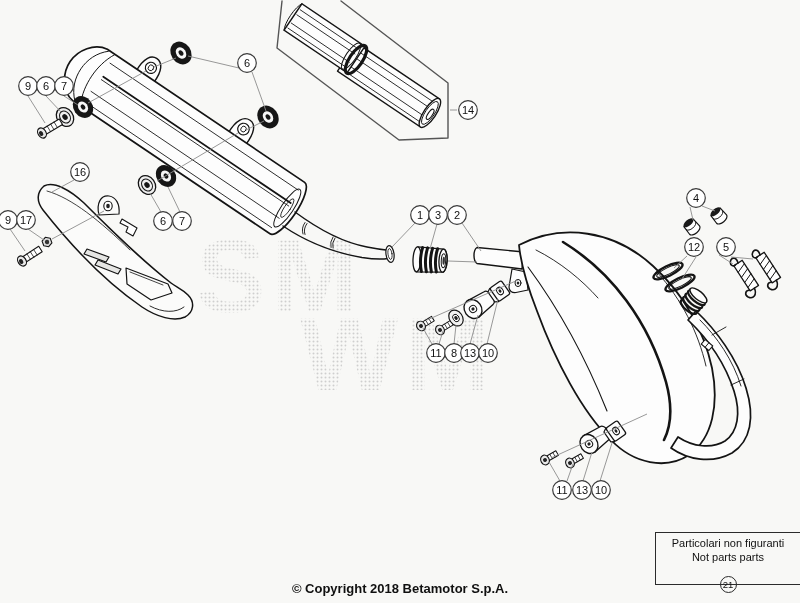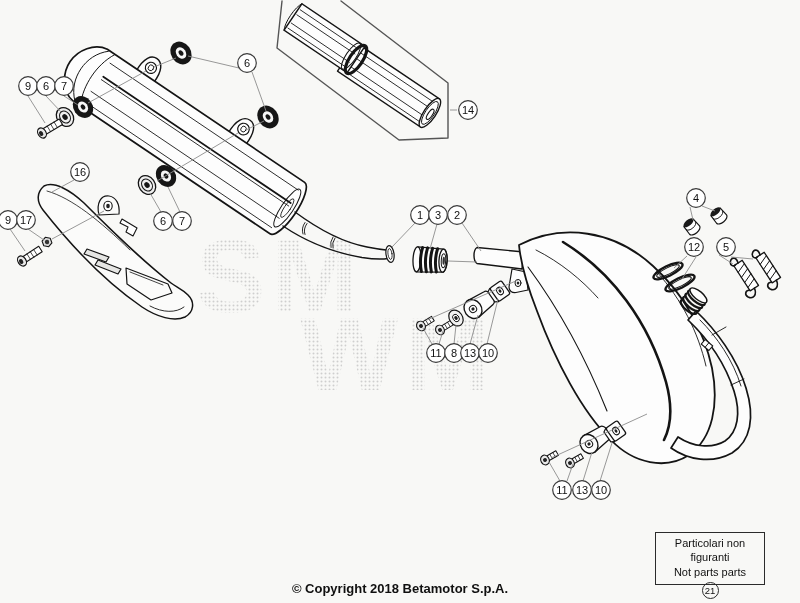--- a/index.html
+++ b/index.html
@@ -1,23 +1,23 @@
 <!DOCTYPE html>
 <html><head>
 <meta charset="utf-8">
 <style>
   html,body{margin:0;padding:0;background:#e9e9e9;}
   .stage{position:relative;width:800px;height:603px;background:#f8f8f6;overflow:hidden;
          font-family:"Liberation Sans",sans-serif;}
   svg{position:absolute;left:0;top:0;}
-  .note-box{position:absolute;left:655px;top:532px;width:110px;height:53px;
+  .note-box{position:absolute;left:655px;top:532px;width:146px;height:53px;
             border:1.5px solid #2b2b2b;text-align:center;font-size:11px;line-height:1.3;
             color:#111;padding-top:3px;box-sizing:border-box;}
   .note-box .circ{display:inline-block;width:15px;height:15px;border:1px solid #2b2b2b;
-            border-radius:50%;font-size:9.5px;line-height:15px;margin-top:3px;}
+            border-radius:50%;font-size:9.5px;line-height:15px;margin-top:11px;}
   .copyright{position:absolute;left:0;top:581px;width:100%;text-align:center;
              font-size:13px;font-weight:bold;color:#101010;}
 </style>
 </head>
 <body>
 
 <div class="stage">
 
 <svg id="diagram-svg" width="800" height="603" viewBox="0 0 800 603">
   <defs>

